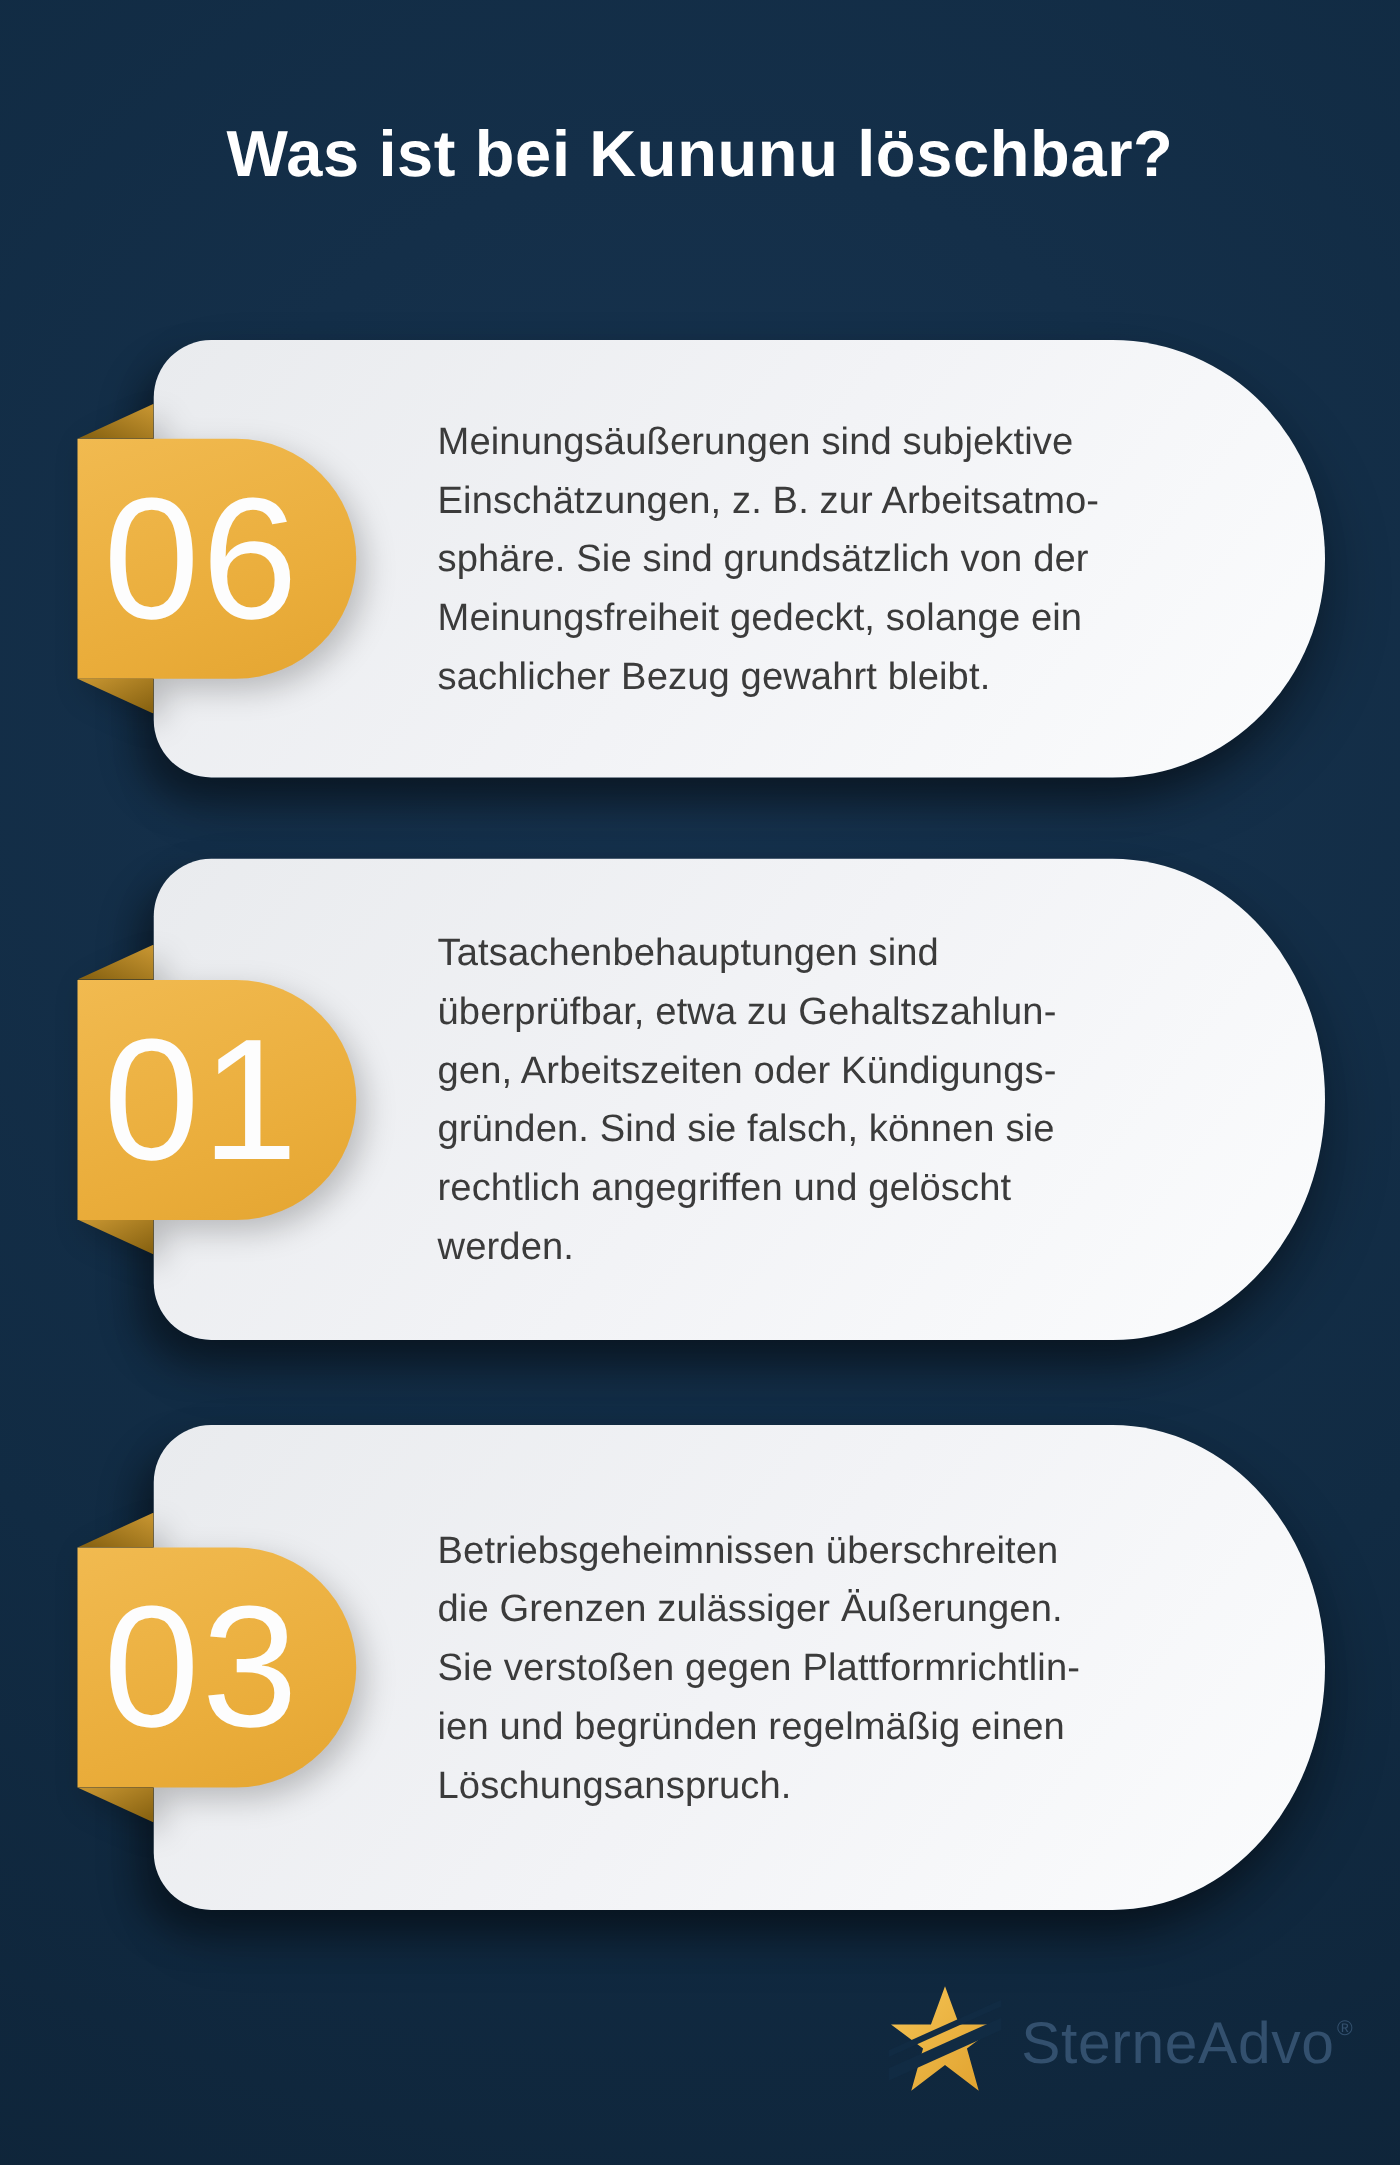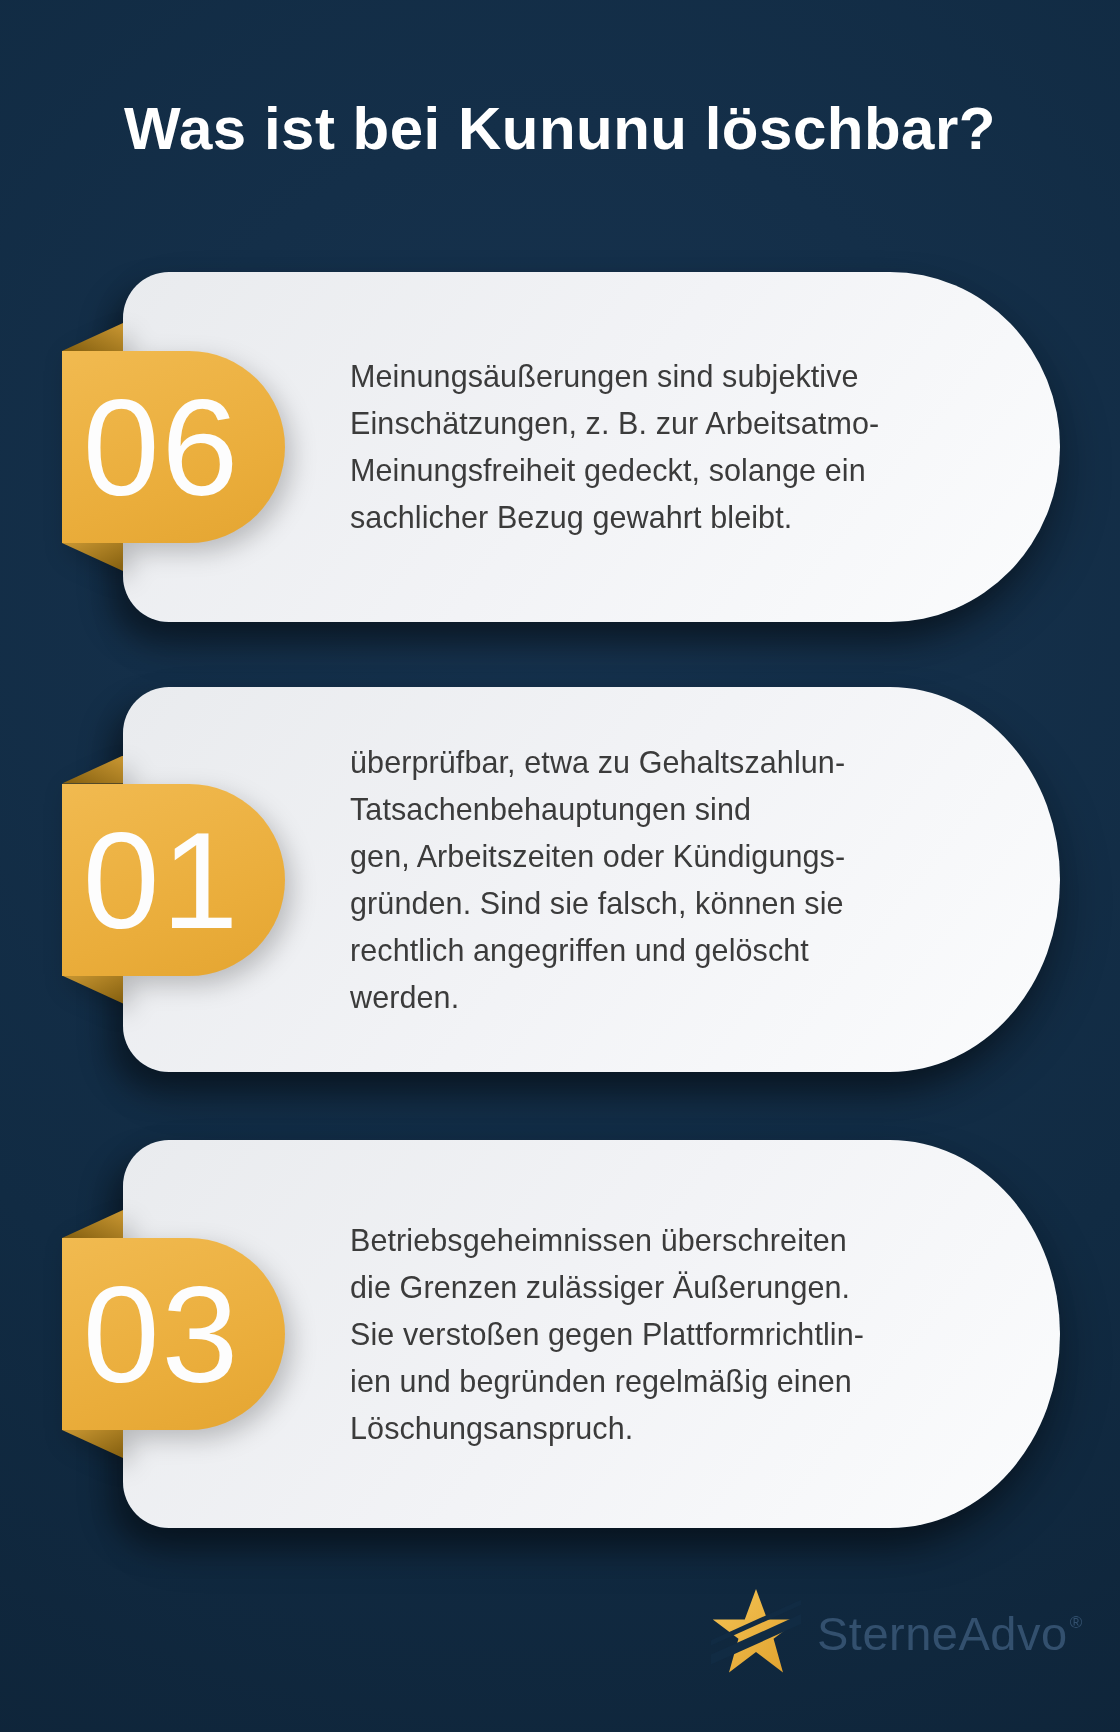--- a/index.html
+++ b/index.html
@@ -9,21 +9,21 @@
     overflow: hidden;
   }
   .page {
     position: relative; width: 1120px; height: 1732px;
     background: radial-gradient(130% 85% at 50% 32%, #17334F 0%, #112B43 58%, #0E2337 100%);
     overflow: hidden;
   }
   .title {
     position: absolute; top: 94px; left: 0; width: 100%;
     margin: 0; text-align: center;
-    font-size: 60px; font-weight: 700; letter-spacing: 0.5px;
+    font-size: 52px; font-weight: 700; letter-spacing: 0.5px;
     color: #FFFFFF;
   }
   
   .card {
     position: absolute; left: 123px; width: 937px;
     background: linear-gradient(128deg, #E9EBEE 0%, #F2F3F6 50%, #FBFCFD 100%);
     border-radius: 46px 170px 170px 46px / 46px 50% 50% 46px;
     box-shadow: -14px 18px 30px rgba(0,0,0,0.38), 10px 22px 44px rgba(0,0,0,0.22);
   }
   .card-1 { top: 272px;  height: 350px; }
@@ -95,36 +95,37 @@
     <div class="ribbon">
       <div class="fold fold-top"></div>
       <div class="fold fold-bottom"></div>
       <div class="band">
         <span class="num">06</span>
       </div>
     </div>
     <div class="card-text">
       <div class="line">Meinungsäußerungen sind subjektive</div>
       <div class="line">Einschätzungen, z. B. zur Arbeitsatmo-</div>
+      <div class="line">sphäre. Sie sind grundsätzlich von der</div>
       <div class="line">Meinungsfreiheit gedeckt, solange ein</div>
       <div class="line">sachlicher Bezug gewahrt bleibt.</div>
     </div>
   </section>
 
   <section class="card card-2">
     <div class="ribbon">
       <div class="fold fold-top"></div>
       <div class="fold fold-bottom"></div>
       <div class="band">
         <span class="num">01</span>
       </div>
     </div>
     <div class="card-text">
+      <div class="line">Tatsachenbehauptungen sind</div>
       <div class="line">überprüfbar, etwa zu Gehaltszahlun-</div>
-      <div class="line">Tatsachenbehauptungen sind</div>
       <div class="line">gen, Arbeitszeiten oder Kündigungs-</div>
       <div class="line">gründen. Sind sie falsch, können sie</div>
       <div class="line">rechtlich angegriffen und gelöscht</div>
       <div class="line">werden.</div>
     </div>
   </section>
 
   <section class="card card-3">
     <div class="ribbon">
       <div class="fold fold-top"></div>

